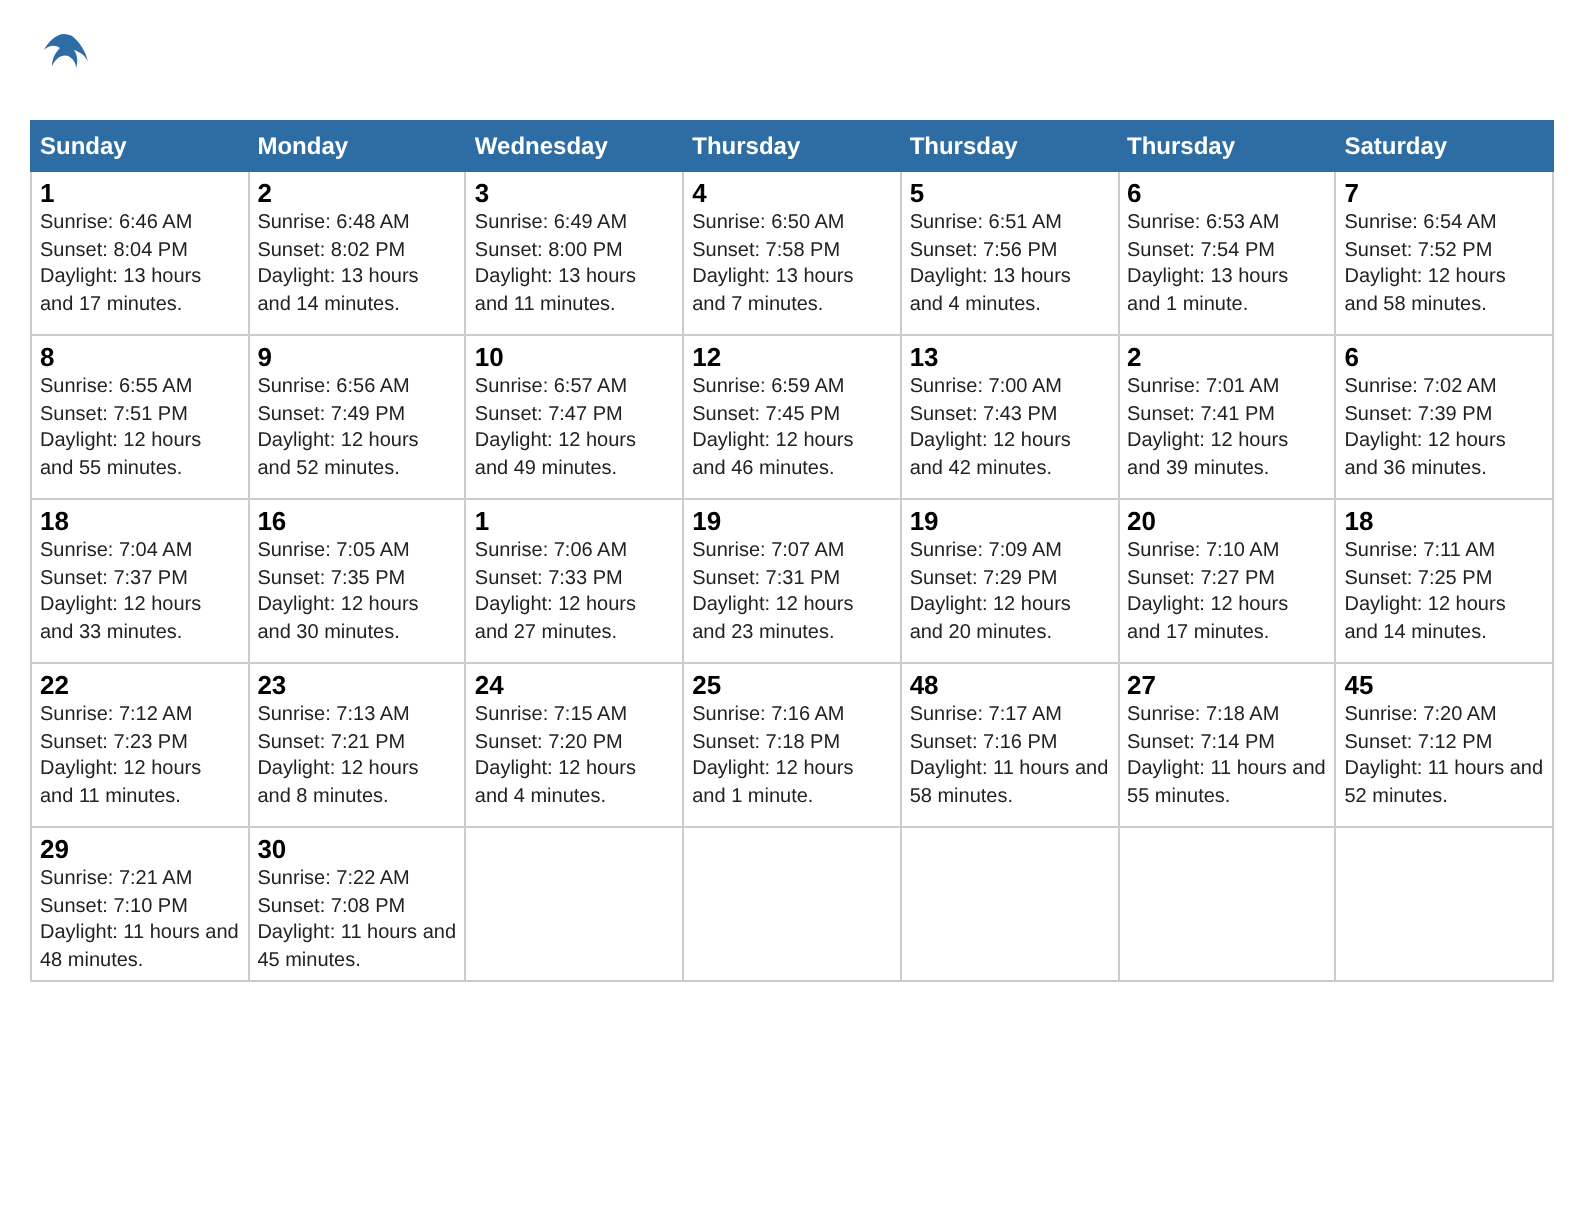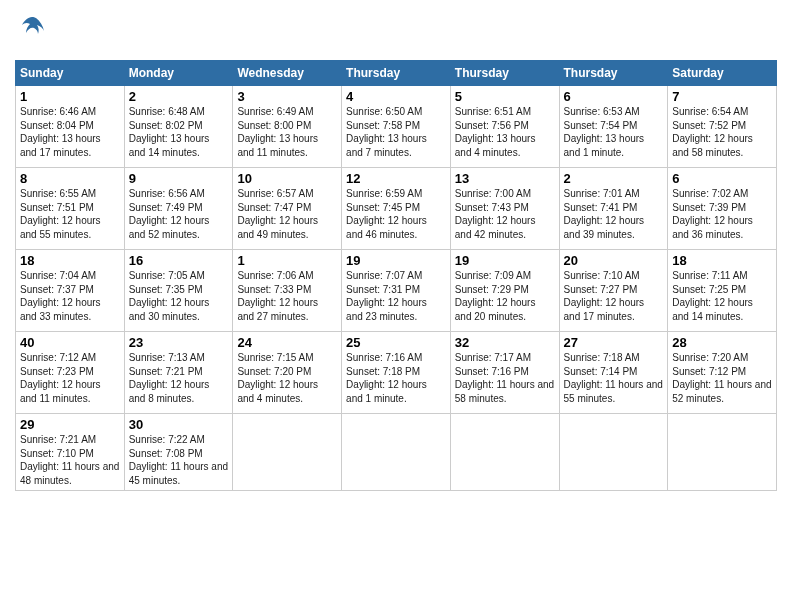--- a/index.html
+++ b/index.html
@@ -216,45 +216,45 @@
             <span class="day-num">20</span>
             <div class="day-info">Sunrise: 7:10 AM<br>Sunset: 7:27 PM<br>Daylight: 12 hours and 17 minutes.</div>
           </td>
           <td>
             <span class="day-num">18</span>
             <div class="day-info">Sunrise: 7:11 AM<br>Sunset: 7:25 PM<br>Daylight: 12 hours and 14 minutes.</div>
           </td>
         </tr>
         <tr>
           <td>
-            <span class="day-num">40</span>
+            <span class="day-num">22</span>
             <div class="day-info">Sunrise: 7:12 AM<br>Sunset: 7:23 PM<br>Daylight: 12 hours and 11 minutes.</div>
           </td>
           <td>
             <span class="day-num">23</span>
             <div class="day-info">Sunrise: 7:13 AM<br>Sunset: 7:21 PM<br>Daylight: 12 hours and 8 minutes.</div>
           </td>
           <td>
             <span class="day-num">24</span>
             <div class="day-info">Sunrise: 7:15 AM<br>Sunset: 7:20 PM<br>Daylight: 12 hours and 4 minutes.</div>
           </td>
           <td>
             <span class="day-num">25</span>
             <div class="day-info">Sunrise: 7:16 AM<br>Sunset: 7:18 PM<br>Daylight: 12 hours and 1 minute.</div>
           </td>
           <td>
-            <span class="day-num">32</span>
+            <span class="day-num">48</span>
             <div class="day-info">Sunrise: 7:17 AM<br>Sunset: 7:16 PM<br>Daylight: 11 hours and 58 minutes.</div>
           </td>
           <td>
             <span class="day-num">27</span>
             <div class="day-info">Sunrise: 7:18 AM<br>Sunset: 7:14 PM<br>Daylight: 11 hours and 55 minutes.</div>
           </td>
           <td>
-            <span class="day-num">28</span>
+            <span class="day-num">45</span>
             <div class="day-info">Sunrise: 7:20 AM<br>Sunset: 7:12 PM<br>Daylight: 11 hours and 52 minutes.</div>
           </td>
         </tr>
         <tr>
           <td>
             <span class="day-num">29</span>
             <div class="day-info">Sunrise: 7:21 AM<br>Sunset: 7:10 PM<br>Daylight: 11 hours and 48 minutes.</div>
           </td>
           <td>
             <span class="day-num">30</span>

